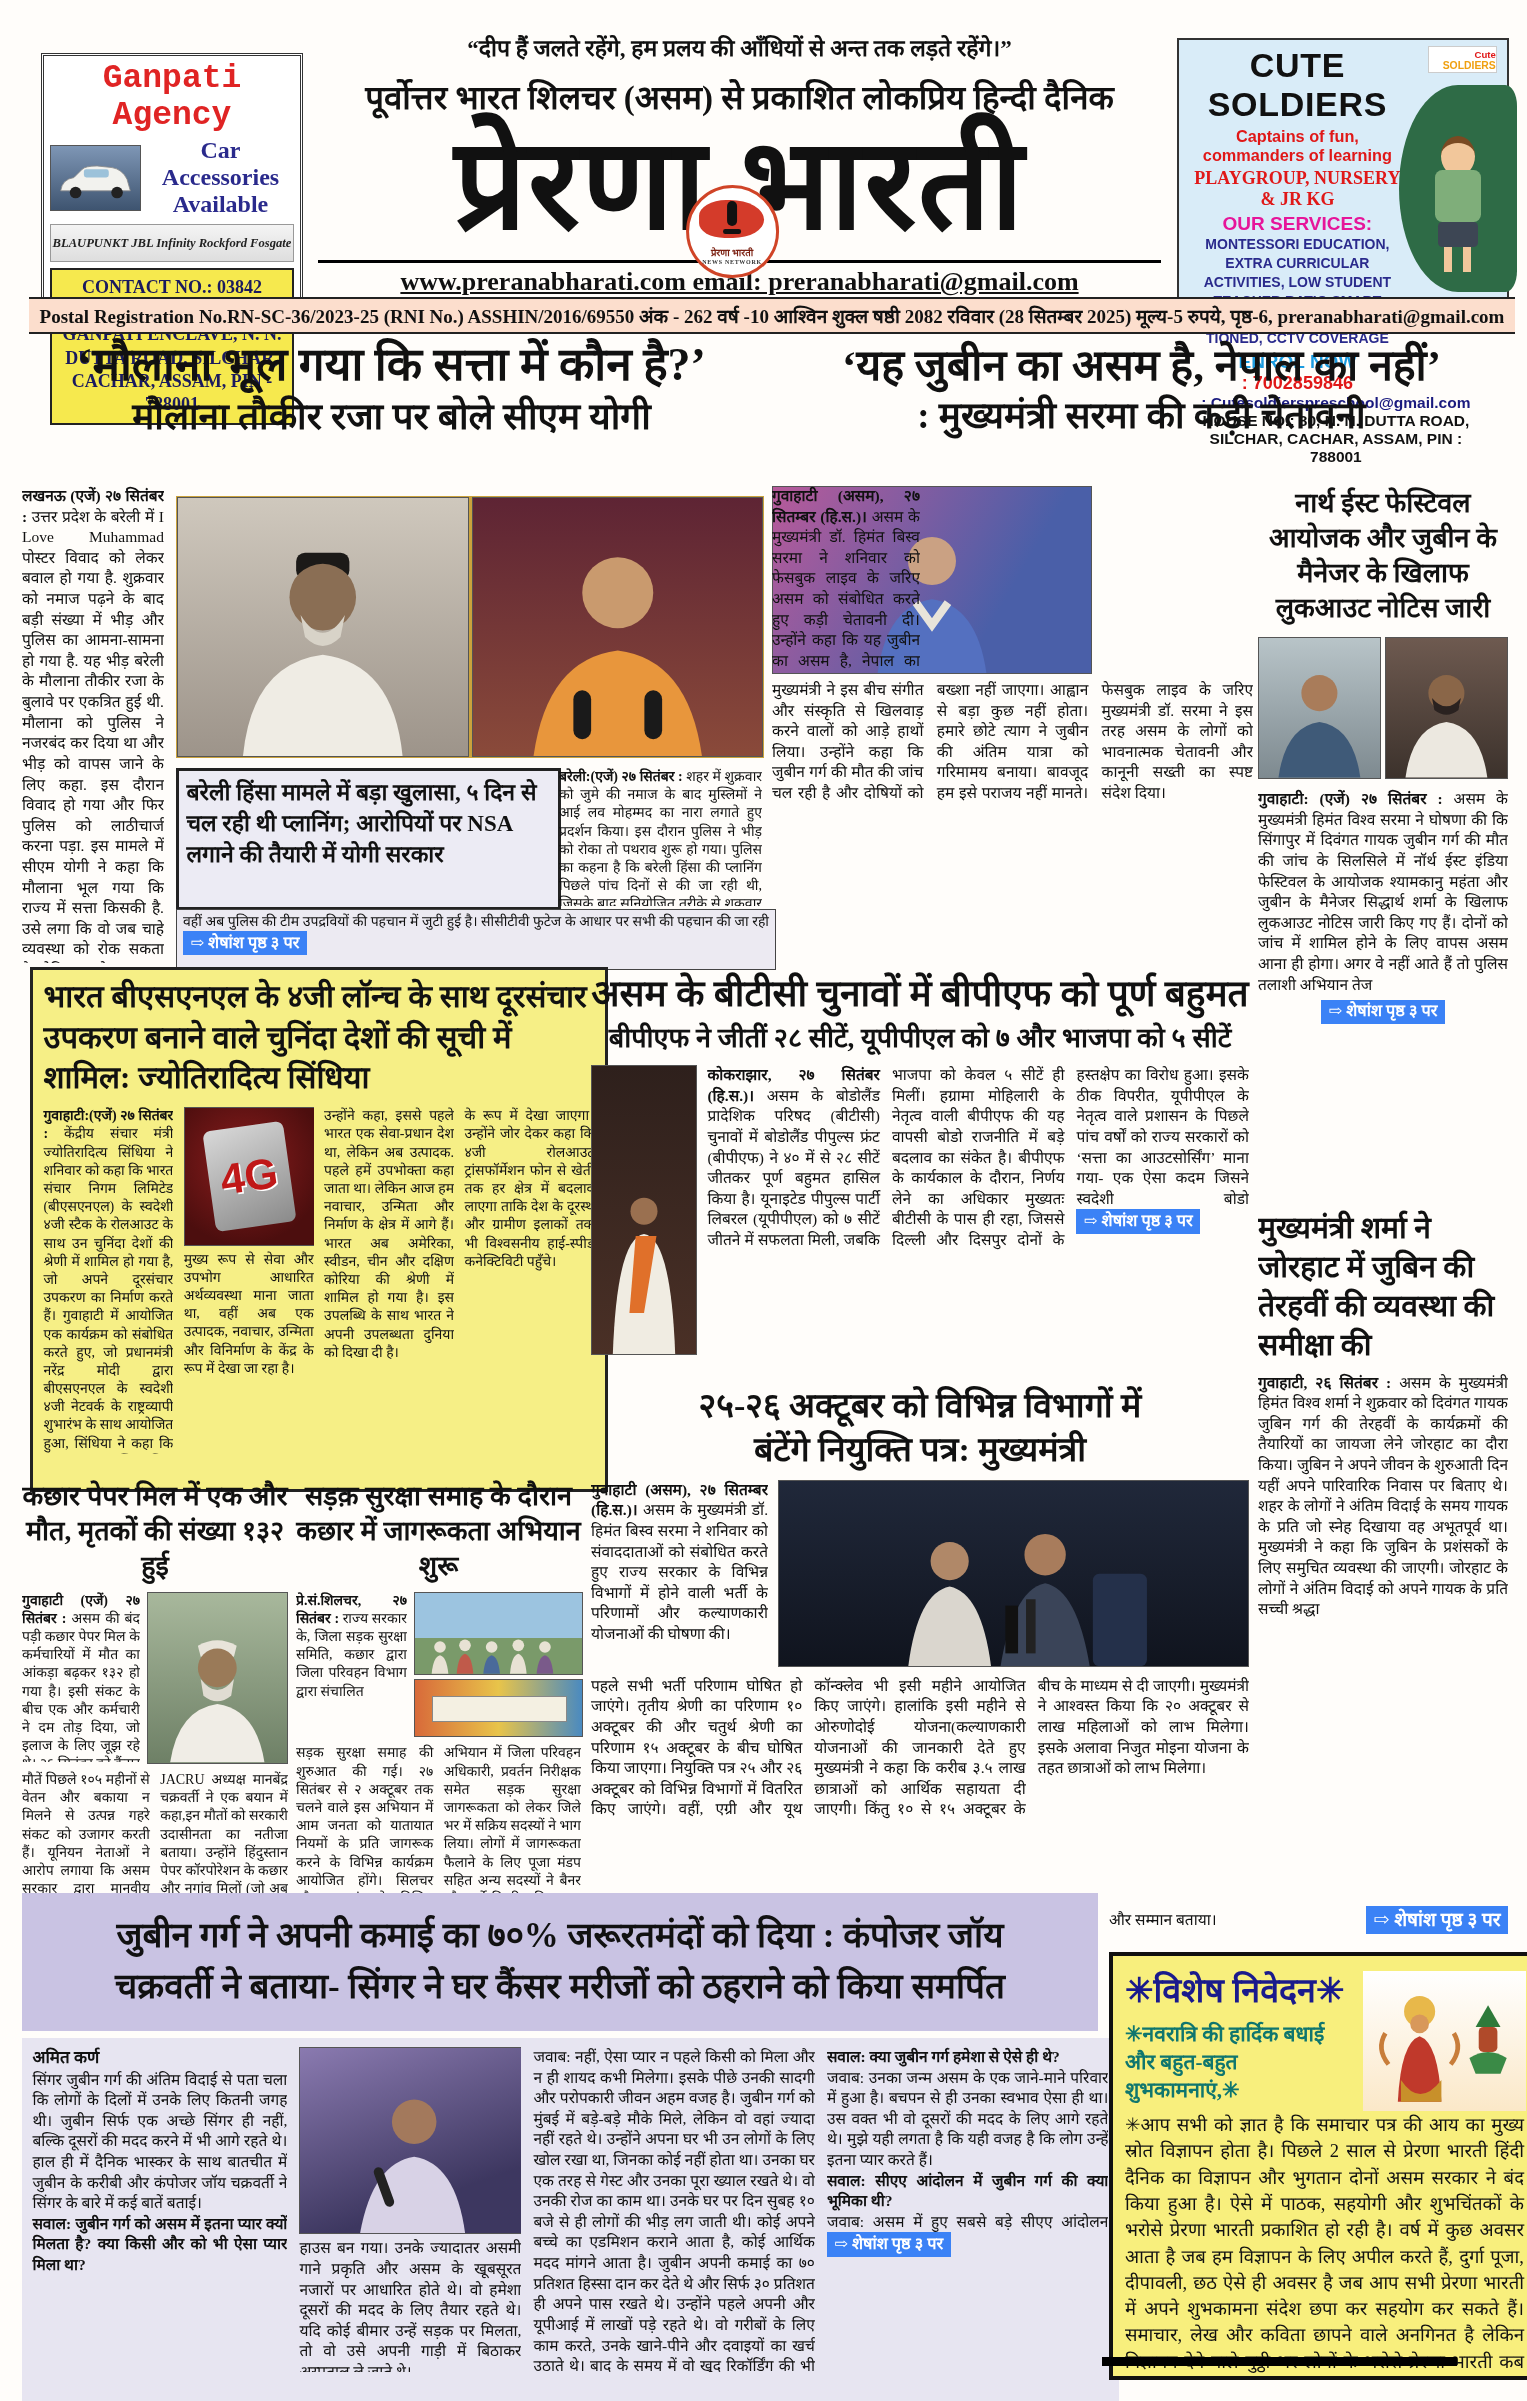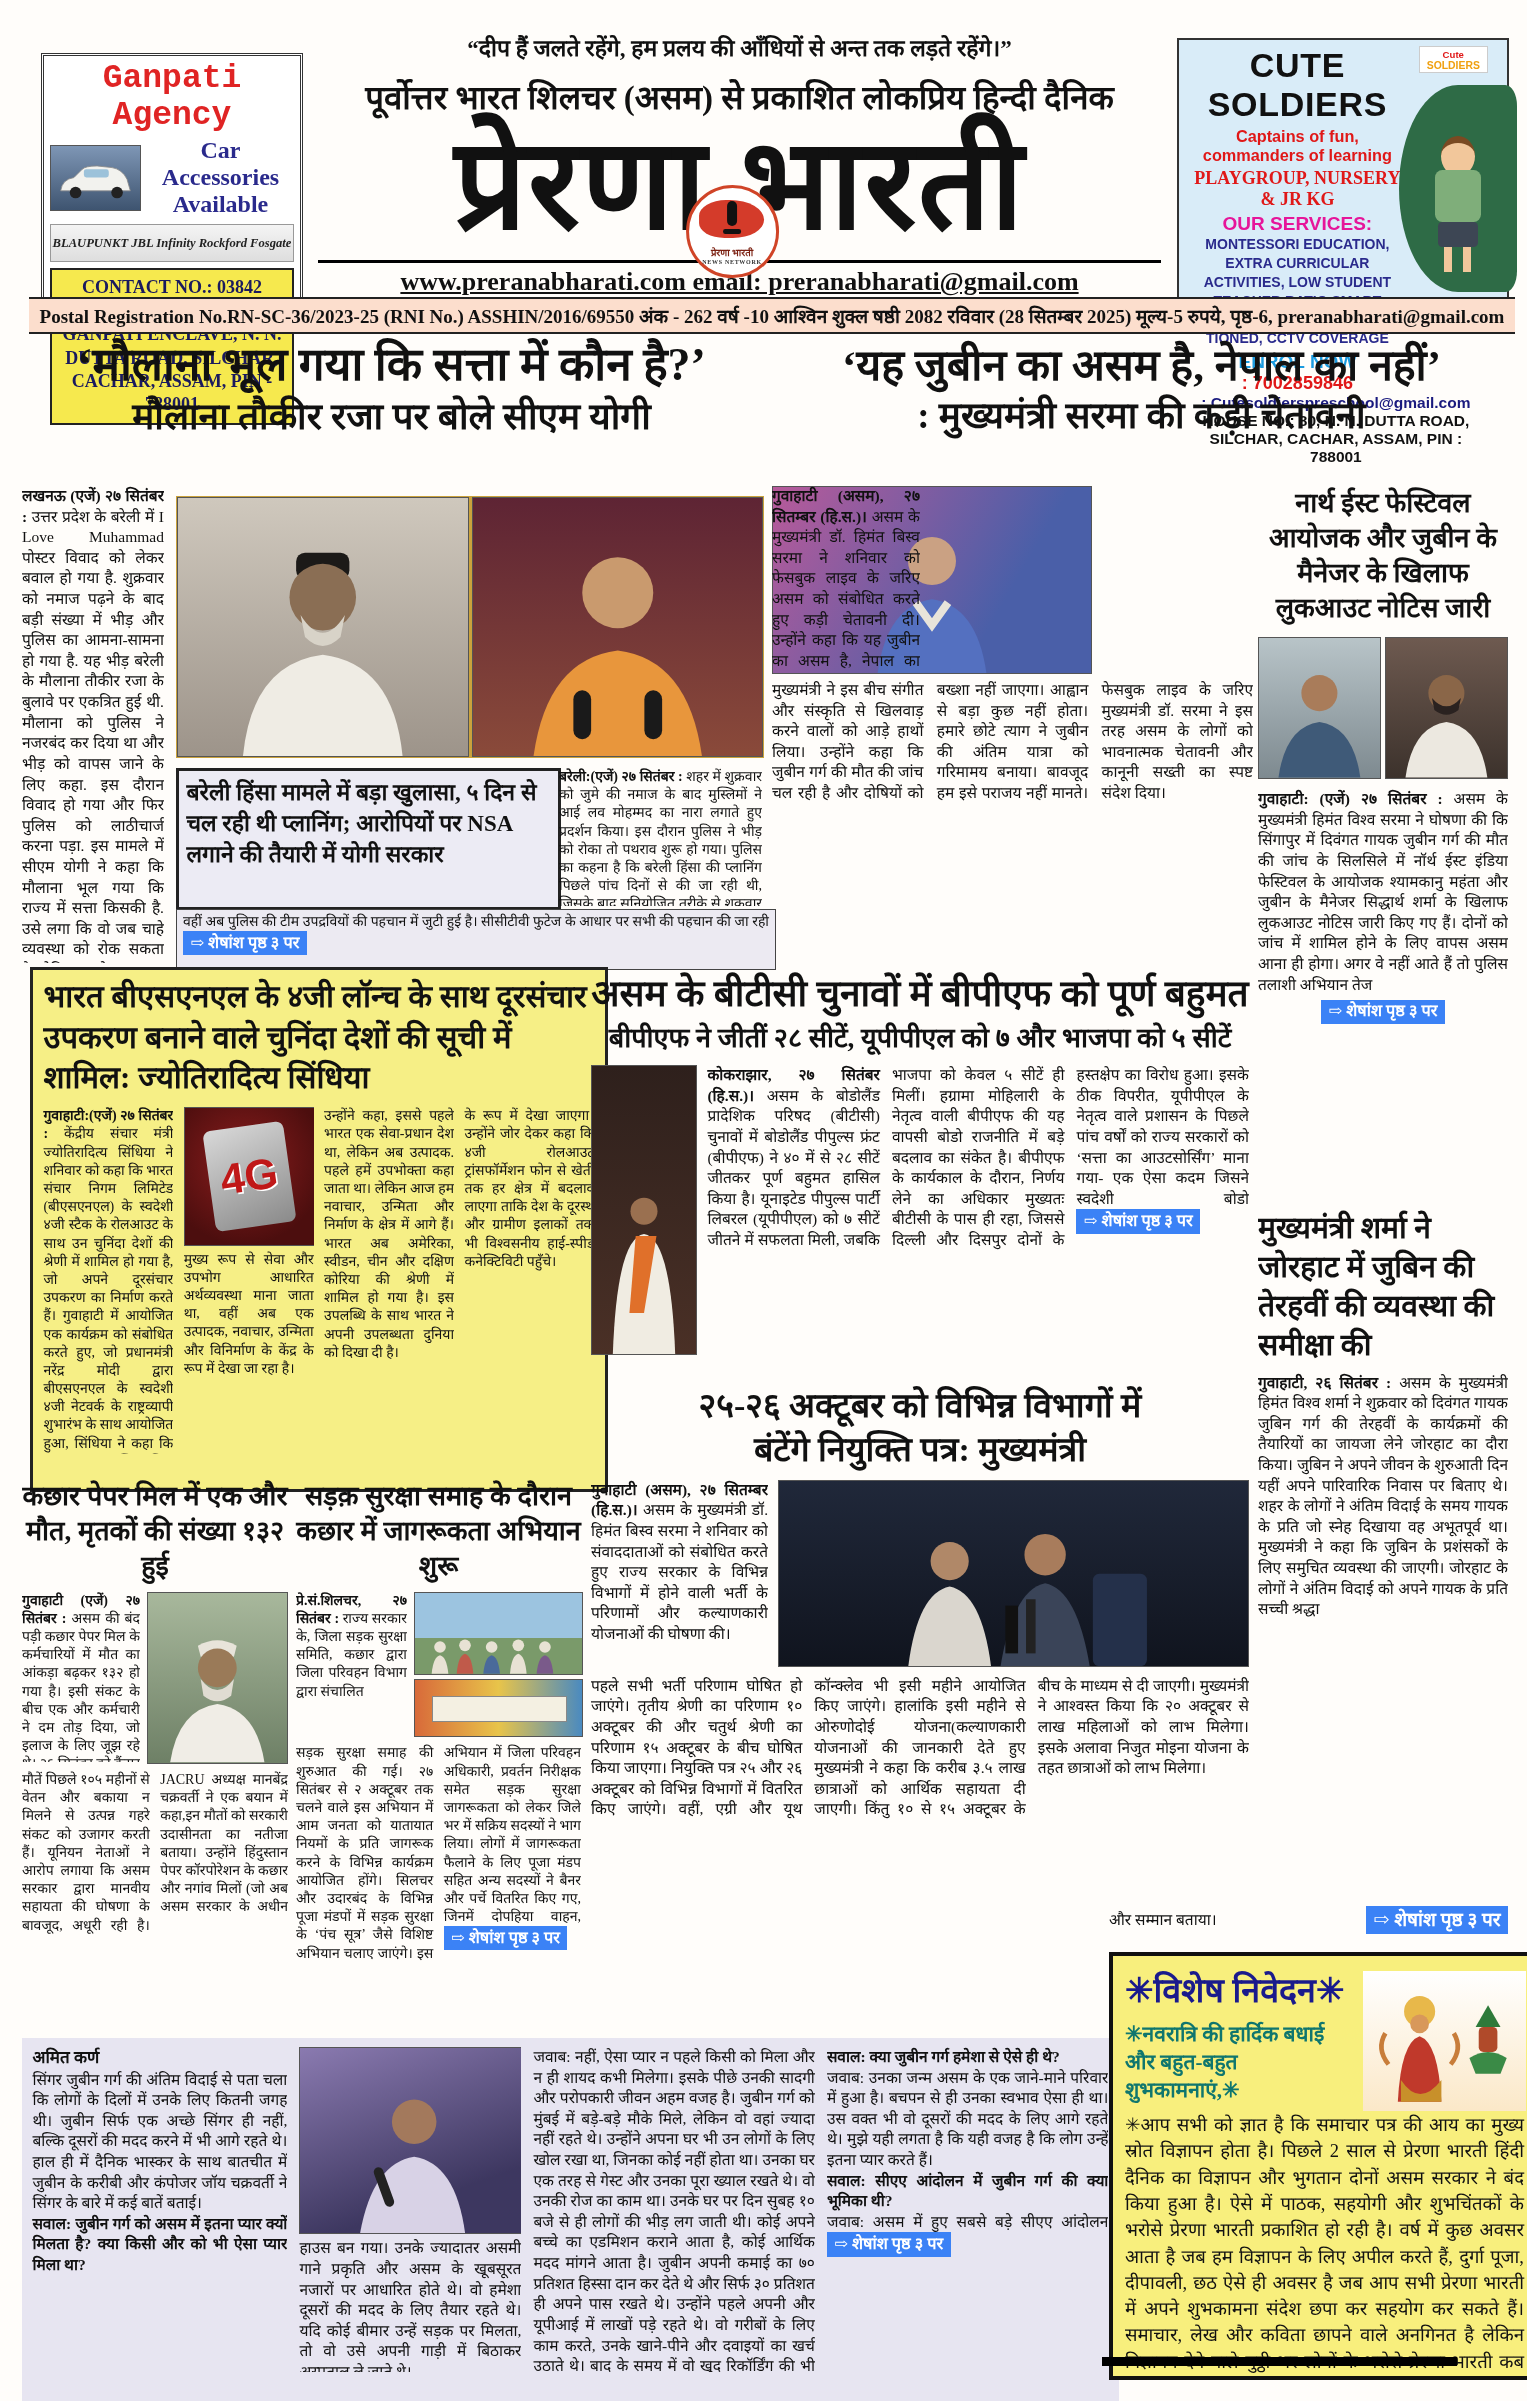--- a/index.html
+++ b/index.html
@@ -126,21 +126,21 @@
   </div>
 
   <div class="abs cute" style="left:1177px;top:38px;width:313px;height:251px;padding:6px 7.4px;">
     <div class="boy">
       <div class="bg"></div>
         <div class="head"></div>
         <div class="torso"></div>
         <div class="shorts"></div>
         <div class="legs"></div>
     </div>
-    <div style="position:absolute;right:19px;top:6px;width:67px;text-align:center;background:#fff;border:0.7px solid #ccc;padding:1.5px 0;">
+    <div style="position:absolute;right:10px;top:6px;width:67px;text-align:right;background:#fff;border:0.7px solid #ccc;padding:1.5px 0;">
       <div style="font-size:9.6px;font-weight:bold;color:#e01818;font-family:'Liberation Sans',sans-serif;">Cute</div>
       <div style="font-size:10.4px;font-weight:900;color:#f0a010;font-family:'Liberation Sans',sans-serif;">SOLDIERS</div>
     </div>
     <div style="width:222px;" class="ctr">
       <div class="cute-title">CUTE SOLDIERS</div>
       <div class="cute-red" style="margin-top:3px;">Captains of fun, commanders of learning</div>
       <div class="cute-prog" style="margin-top:3px;">PLAYGROUP, NURSERY &amp; JR KG</div>
       <div class="cute-serv-h" style="margin-top:3px;">OUR  SERVICES:</div>
       <div class="cute-serv">MONTESSORI EDUCATION, EXTRA CURRICULAR ACTIVITIES, LOW STUDENT TEACHER RATIO SMART CLASSROOM WITH AIR CONDI-TIONED, CCTV COVERAGE</div>
       <div class="cute-enrol" style="margin-top:3px;">ENROL NOW</div>
@@ -353,20 +353,24 @@
           <div style="position:absolute;left:10%;top:28%;width:80%;height:44%;background:#f4f0e2;border:0.7px solid #888;"></div>
         </div>
       </div>
     </div>
     <div class="bt-s hide" style="margin-top:7.4px;height:222px;column-count:2;column-gap:10.4px;">
       <span>सड़क सुरक्षा समाह की शुरुआत की गई। २७ सितंबर से २ अक्टूबर तक चलने वाले इस अभियान में आम जनता को यातायात नियमों के प्रति जागरूक करने के विभिन्न कार्यक्रम आयोजित होंगे। सिलचर और उदारबंद के विभिन्न पूजा मंडपों में सड़क सुरक्षा के ‘पंच सूत्र’ जैसे विशिष्ट अभियान चलाए जाएंगे। इस अभियान में जिला परिवहन अधिकारी, प्रवर्तन निरीक्षक समेत सड़क सुरक्षा जागरूकता को लेकर जिले भर में सक्रिय सदस्यों ने भाग लिया। लोगों में जागरूकता फैलाने के लिए पूजा मंडप सहित अन्य सदस्यों ने बैनर और पर्चे वितरित किए गए, जिनमें दोपहिया वाहन,</span>
       <span class="badge">⇨ शेषांश पृष्ठ ३ पर</span>
     </div>
   </div>
 
+  <div class="abs purplehead ctr" style="left:22px;top:1893px;width:1076px;height:138px;display:flex;flex-direction:column;justify-content:center;">
+    <div>जुबीन गर्ग ने अपनी कमाई का ७०% जरूरतमंदों को दिया : कंपोजर जॉय</div>
+    <div>चक्रवर्ती ने बताया- सिंगर ने घर कैंसर मरीजों को ठहराने को किया समर्पित</div>
+  </div>
 
   <div class="abs lavender" style="left:22px;top:2038px;width:1076px;height:346px;padding:9px 10.4px;display:flex;gap:12px;">
     <div class="bt hide" style="width:255px;flex:none;height:325px;">
       <div style="font-weight:bold;font-size:17px;">अमित कर्ण</div>
       <span>सिंगर जुबीन गर्ग की अंतिम विदाई से पता चला कि लोगों के दिलों में उनके लिए कितनी जगह थी। जुबीन सिर्फ एक अच्छे सिंगर ही नहीं, बल्कि दूसरों की मदद करने में भी आगे रहते थे। हाल ही में दैनिक भास्कर के साथ बातचीत में जुबीन के करीबी और कंपोजर जॉय चक्रवर्ती ने सिंगर के बारे में कई बातें बताई।</span>
       <div class="qa-q">सवाल: जुबीन गर्ग को असम में इतना प्यार क्यों मिलता है? क्या किसी और को भी ऐसा प्यार मिला था?</div>
     </div>
     <div style="width:222px;flex:none;overflow:hidden;height:325px;">
       <div class="photo" style="width:100%;height:185px;background:linear-gradient(160deg,#8a7ab0,#3d3760 75%);">
         <svg class="sil" viewBox="0 0 100 100" preserveAspectRatio="xMidYMax meet">

